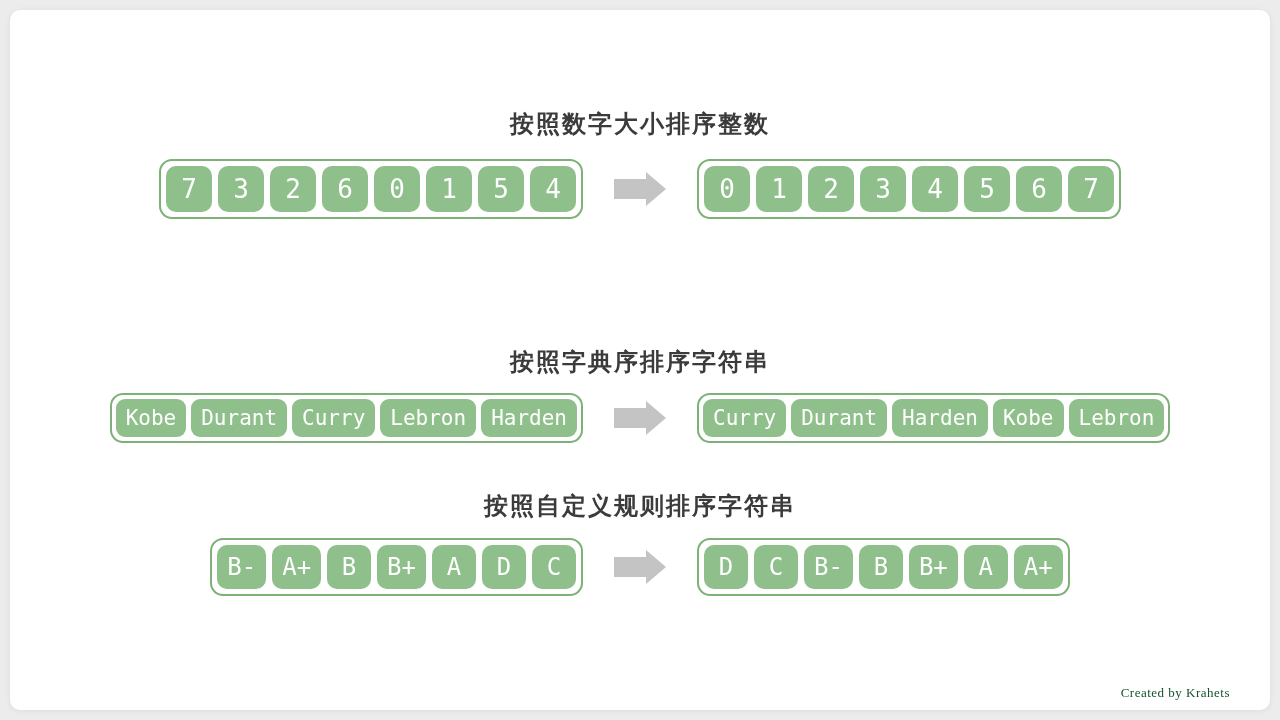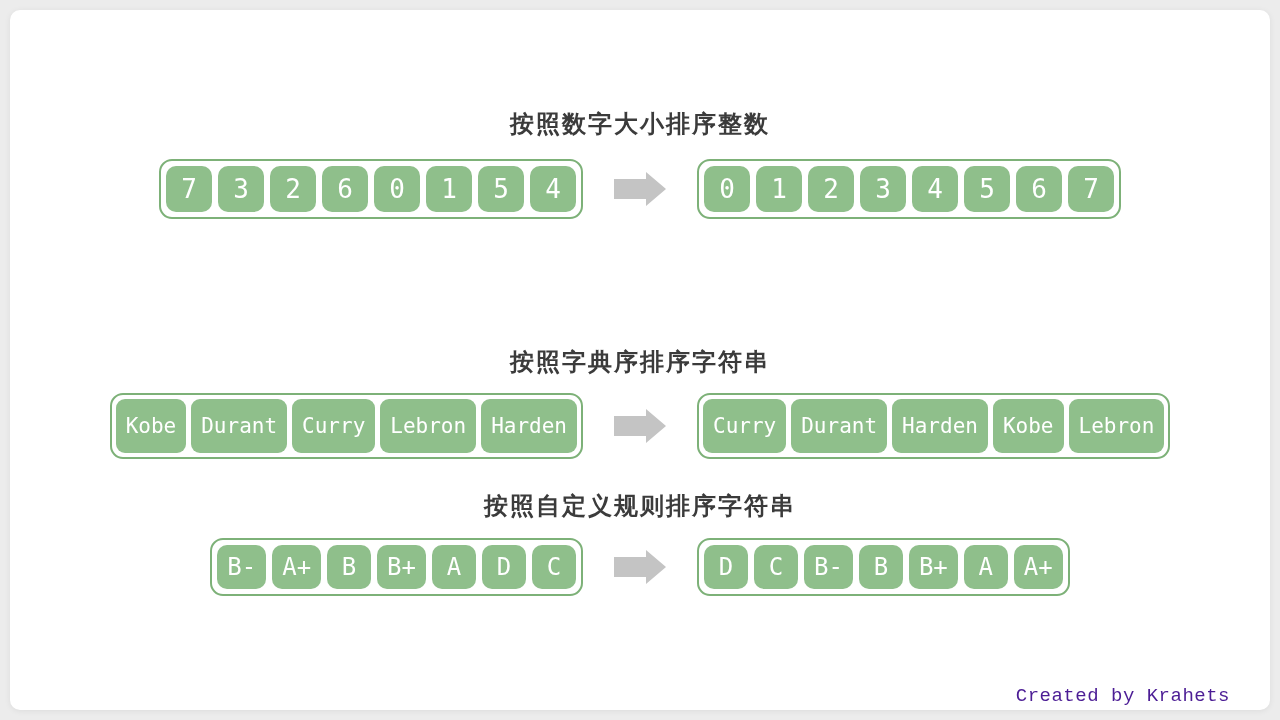--- a/index.html
+++ b/index.html
@@ -60,31 +60,31 @@
     align-items: center;
     justify-content: center;
     background: #8fbf8b;
     color: #ffffff;
     border-radius: 10px;
     font-family: "DejaVu Sans Mono", "Liberation Mono", monospace;
     box-sizing: border-box;
     white-space: nowrap;
   }
   .s0 .cell { width: 46px; height: 46px; font-size: 26px; }
-  .s1 .cell { height: 54px; padding: 0 10px; font-size: 21px; border-radius: 9px; }
+  .s1 .cell { height: 38px; padding: 0 10px; font-size: 21px; border-radius: 9px; }
   .s2 .cell { height: 44px; min-width: 44px; padding: 0 10px; font-size: 24px; }
   .arrow { margin: 0 31px; flex: 0 0 auto; display: block; }
   .footer-credit {
     position: absolute;
     right: 40px;
     top: 675px;
-    font-family: Liberation Mono, monospace;
-    font-size: 19px;
+    font-family: Liberation Serif, serif;
+    font-size: 13px;
     letter-spacing: 0.5px;
-    color: #4c1d95;
+    color: #14532d;
   }
 </style>
 </head>
 <body>
 
 <div class="canvas-card">
   <div id="sections-host">
   <div class="section s0">
     <div class="section-title">按照数字大小排序整数</div>
     <div class="arrays-row">

